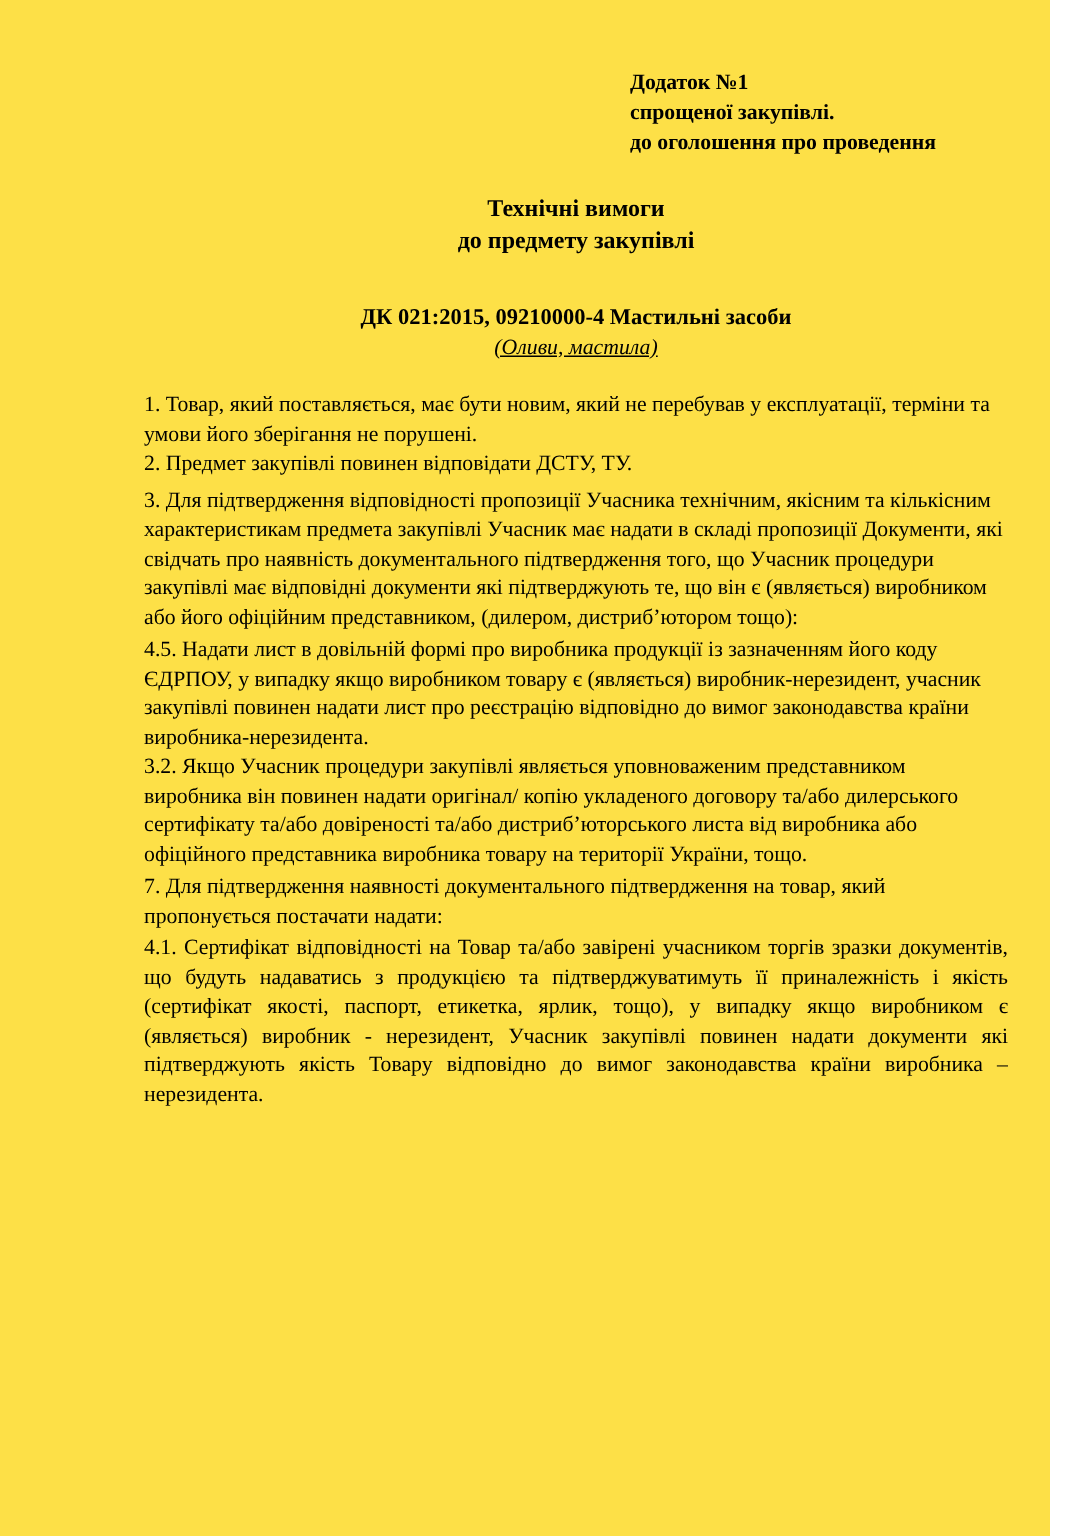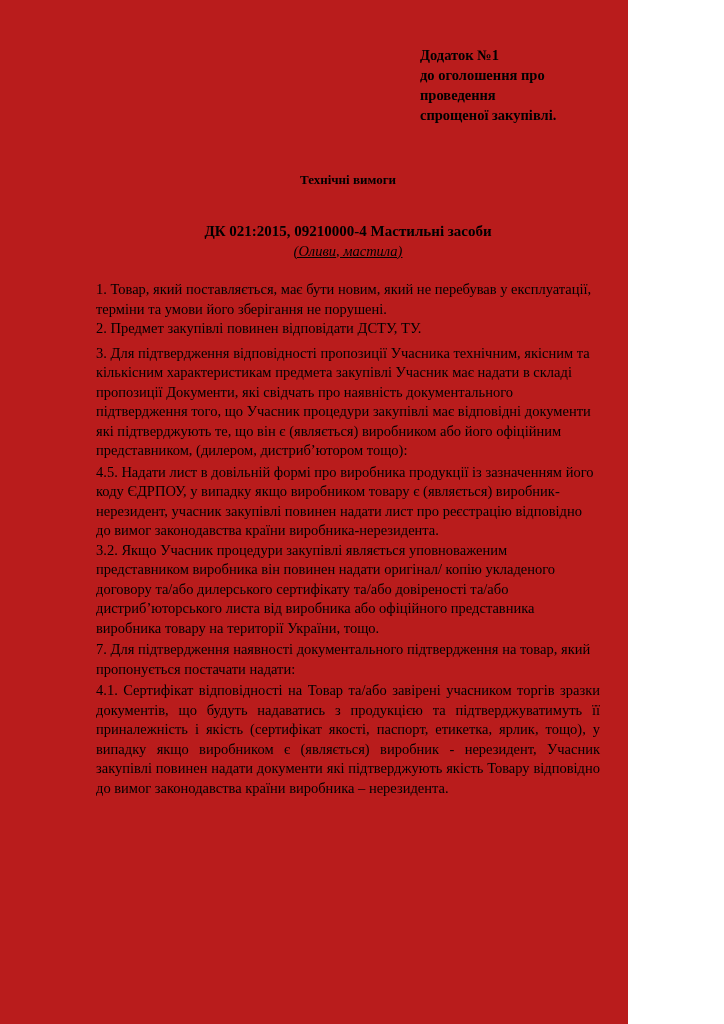--- a/index.html
+++ b/index.html
@@ -2,41 +2,41 @@
 <html><head>
 <meta charset="utf-8">
 <style>
   html, body {
     margin: 0;
     padding: 0;
     background: #ffffff;
   }
   .page {
     position: relative;
-    width: 628px;
+    width: 700px;
     height: 1024px;
-    background: #b91c1c;
+    background: #fde047;
     color: #000000;
     font-family: "Liberation Serif", "DejaVu Serif", serif;
     font-size: 14.5px;
     line-height: 19.5px;
     box-sizing: border-box;
     padding: 45px 28px 24px 96px;
     overflow: hidden;
   }
   .appendix-header {
     margin-left: 324px;
     font-weight: bold;
     line-height: 20px;
   }
   .doc-title {
-    margin-top: 44px;
+    margin-top: 24px;
     text-align: center;
     font-weight: bold;
-    font-size: 13px;
+    font-size: 16px;
     line-height: 21px;
   }
   .classification {
     margin-top: 32px;
     text-align: center;
     line-height: 19.5px;
   }
   .classification .code-line {
     font-weight: bold;
     font-size: 15px;
@@ -65,26 +65,27 @@
     text-align: justify;
   }
 </style>
 </head>
 <body>
 
 <div class="page">
 
   <div class="appendix-header">
     <div>Додаток №1</div>
+    <div>спрощеної закупівлі.</div>
     <div>до оголошення про проведення</div>
-    <div>спрощеної закупівлі.</div>
   </div>
 
   <div class="doc-title">
     <div>Технічні вимоги</div>
+    <div>до предмету закупівлі</div>
   </div>
 
   <div class="classification">
     <div class="code-line">ДК 021:2015, 09210000-4 Мастильні засоби</div>
     <div class="note-line">(Оливи, мастила)</div>
   </div>
 
   <div class="body-text">
     <p class="para">1. Товар, який поставляється, має бути новим, який не перебував у експлуатації, терміни та умови його зберігання не порушені.</p>
     <p class="para">2. Предмет закупівлі повинен відповідати ДСТУ, ТУ.</p>

